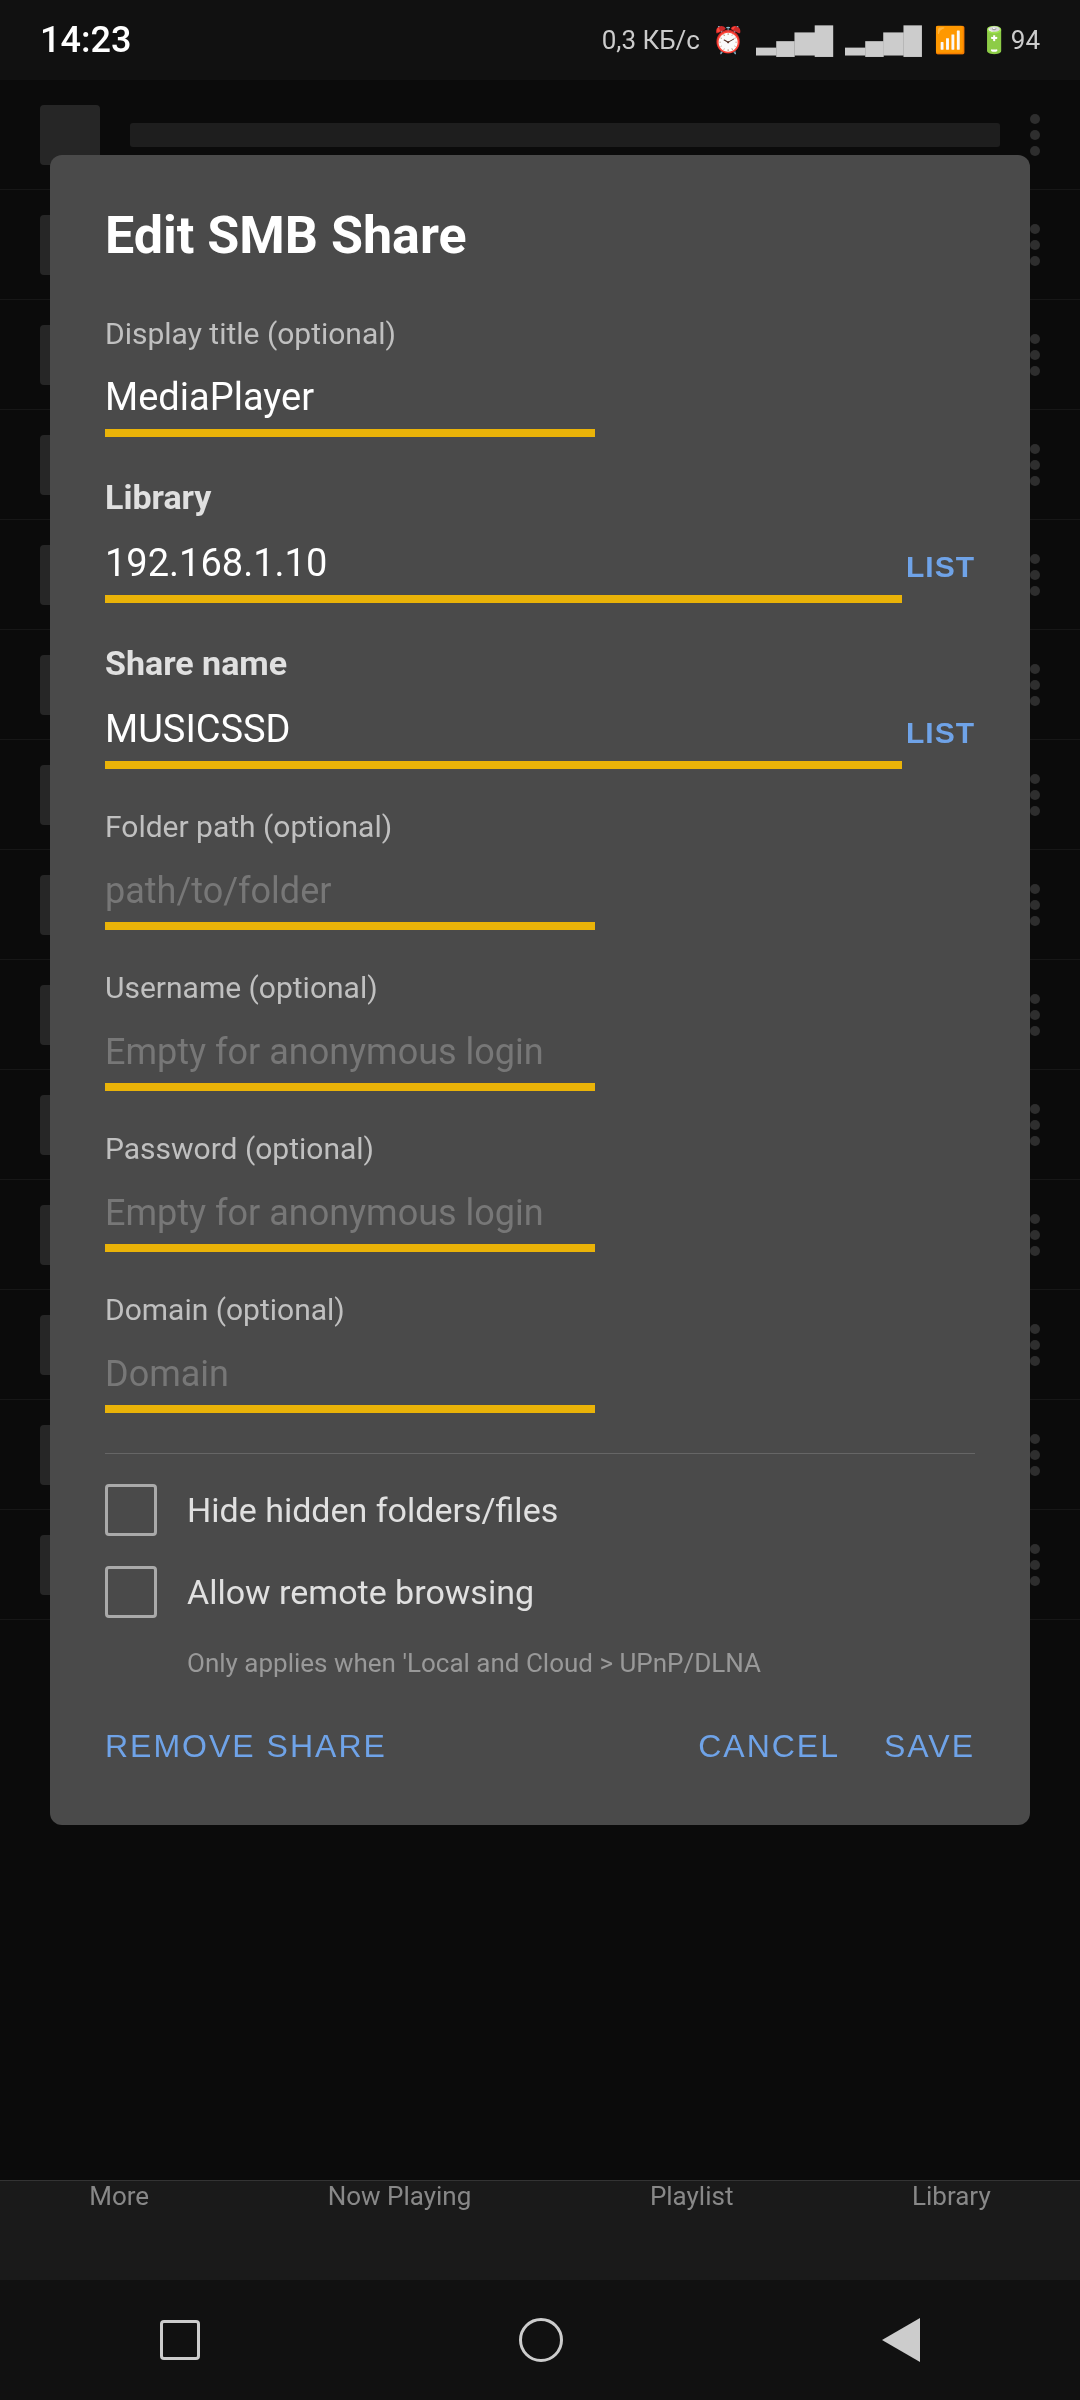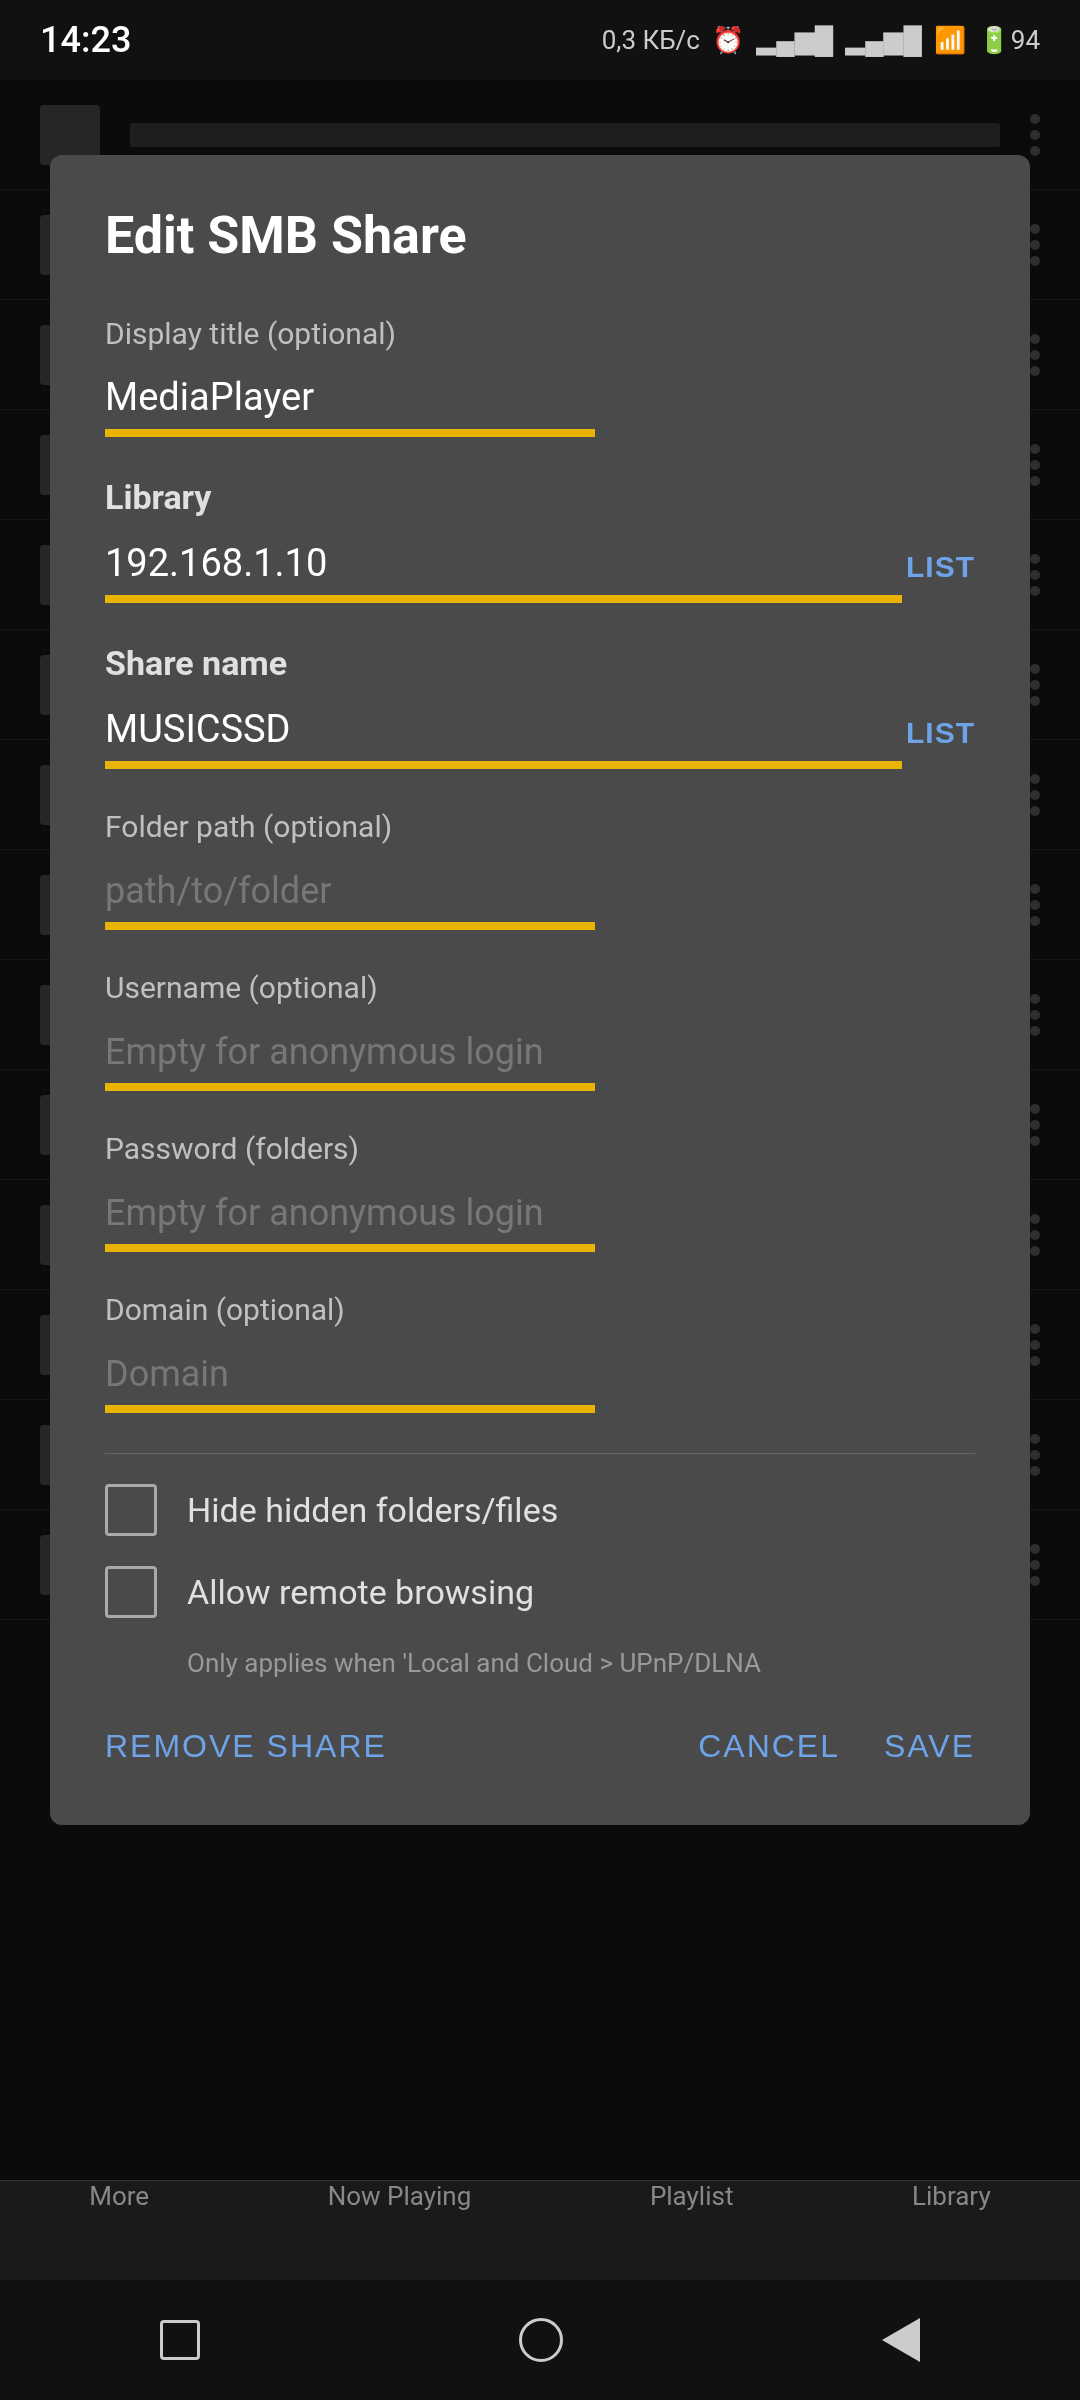--- a/index.html
+++ b/index.html
@@ -441,21 +441,21 @@
     <div class="field-label">Folder path (optional)</div>
     <input class="field-input" type="text" placeholder="path/to/folder" style="">
   </div>
 
   <div class="field-group">
     <div class="field-label">Username (optional)</div>
     <input class="field-input" type="text" placeholder="Empty for anonymous login" style="">
   </div>
 
   <div class="field-group">
-    <div class="field-label">Password (folders)</div>
+    <div class="field-label">Password (optional)</div>
     <input class="field-input" type="password" placeholder="Empty for anonymous login" style="">
   </div>
 
   <div class="field-group">
     <div class="field-label">Domain (optional)</div>
     <input class="field-input" type="text" placeholder="Domain" style="">
   </div>
 
   <div class="divider"></div>
 

